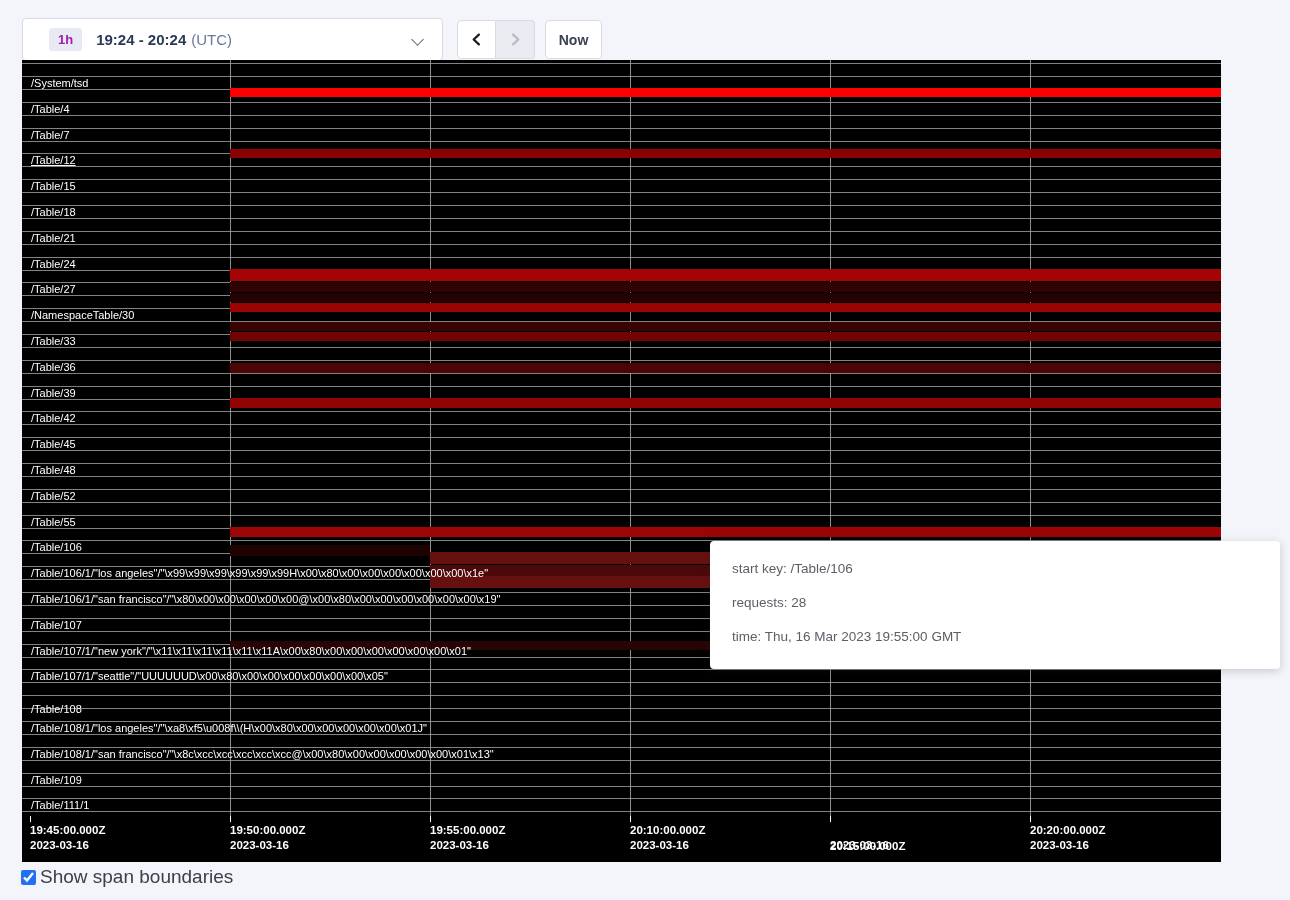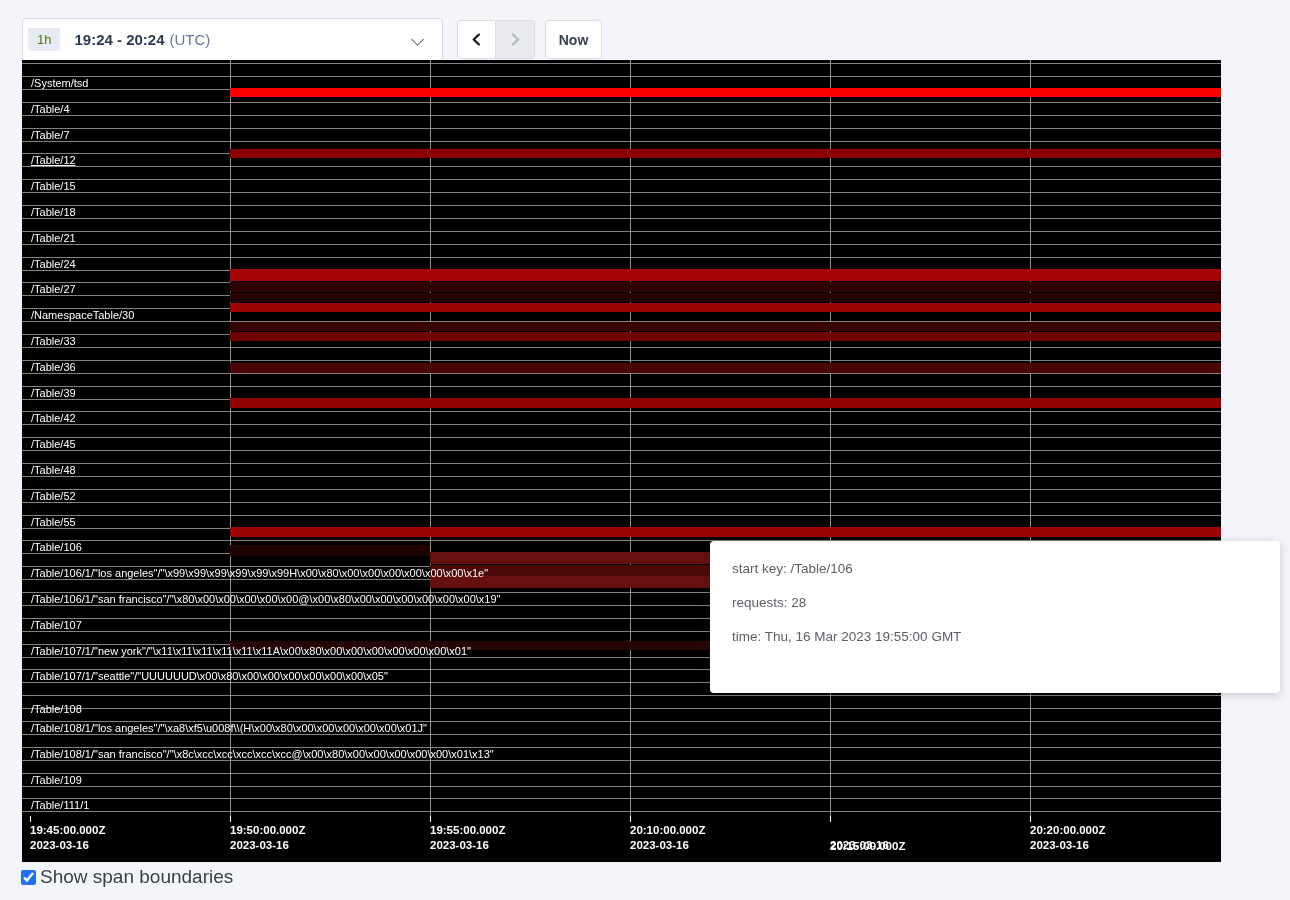--- a/index.html
+++ b/index.html
@@ -8,22 +8,22 @@
     background:#f4f5fa;
     font-family:"Liberation Sans", sans-serif;
   }
   
   .time-select{
     position:absolute;left:22px;top:18px;width:421px;height:43px;
     background:#fff;border:1px solid #d8dbe6;border-radius:4px;
     display:flex;align-items:center;box-sizing:border-box;cursor:pointer;
   }
   .range-badge{
-    margin-left:5px;background:#e7eaf3;border-radius:3px;
-    padding:4px 9px;font-size:13px;font-weight:normal;color:#4d7c0f;
+    margin-left:26px;background:#e7eaf3;border-radius:3px;
+    padding:4px 9px;font-size:13px;font-weight:bold;color:#a21caf;
   }
   .range-text{margin-left:14px;font-size:15px;font-weight:bold;color:#2b3a55;}
   .range-tz{margin-left:5px;font-size:15px;color:#68779a;}
   .select-chevron{
     position:absolute;right:20px;top:16px;width:8px;height:8px;
     border-right:1.7px solid #5e6775;border-bottom:1.7px solid #5e6775;
     transform:rotate(45deg);
   }
   .nav-group{position:absolute;left:457px;top:20px;display:flex;}
   .nav-btn{
@@ -49,21 +49,21 @@
   .row-label{
     position:absolute;left:9px;color:#fff;font-size:11px;line-height:11px;
     white-space:nowrap;letter-spacing:0;
   }
   .tick-mark{position:absolute;top:756px;width:1px;height:6px;background:#fff;}
   .tick-time,.tick-date{
     position:absolute;color:#fff;font-size:11.5px;font-weight:bold;white-space:nowrap;
   }
   
   .kv-tooltip{
-    position:absolute;left:710px;top:541px;width:570px;height:152px;box-sizing:border-box;
+    position:absolute;left:710px;top:541px;width:570px;height:128px;box-sizing:border-box;
     background:#fff;border-radius:4px;box-shadow:0 2px 10px rgba(40,40,60,.22);
     padding:11px 0 0 22px;z-index:10;
   }
   .kv-tooltip .tline{
     font-size:13.5px;color:#5b6066;line-height:34px;white-space:nowrap;overflow:hidden;
   }
   
   .footer-ctl{position:absolute;left:21px;top:866px;display:flex;align-items:center;}
   .footer-ctl input{width:15px;height:15px;margin:0;accent-color:#2271f4;cursor:pointer;}
   .footer-ctl label{margin-left:4px;font-size:19px;color:#3a4147;}

